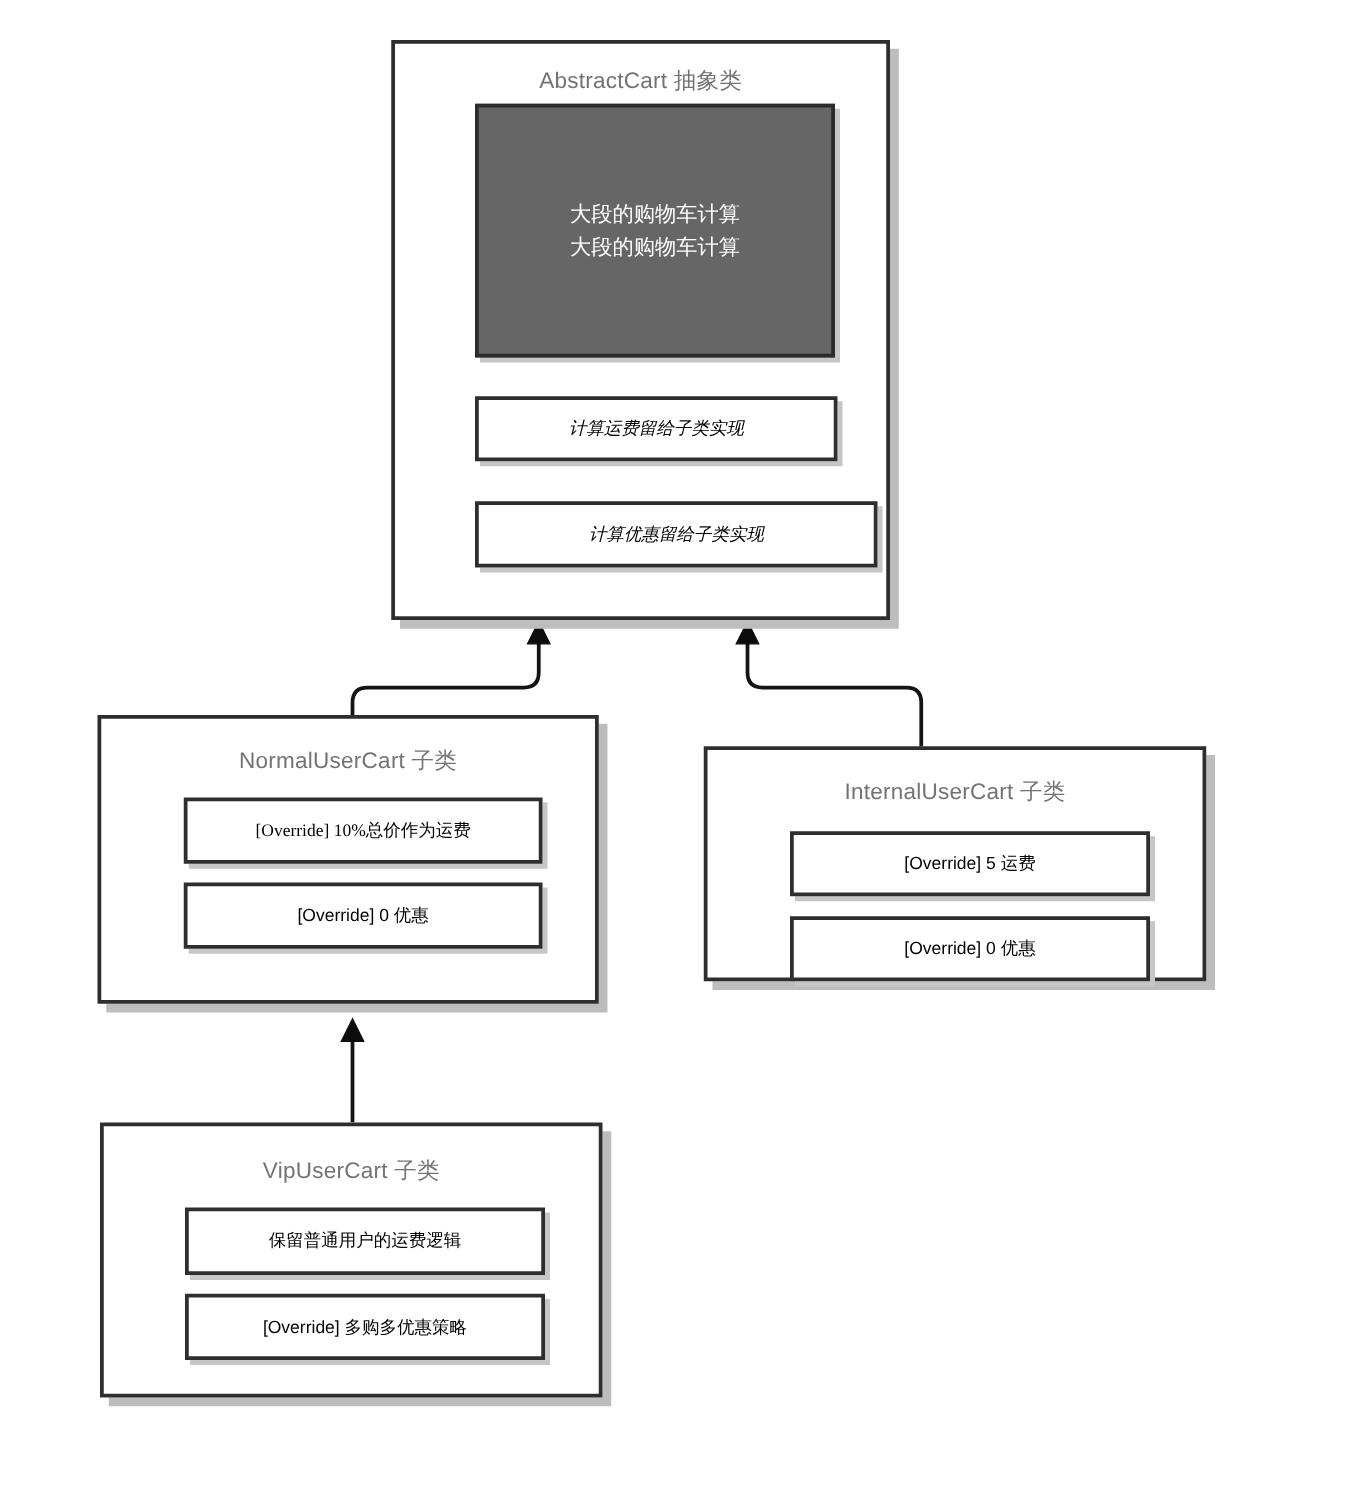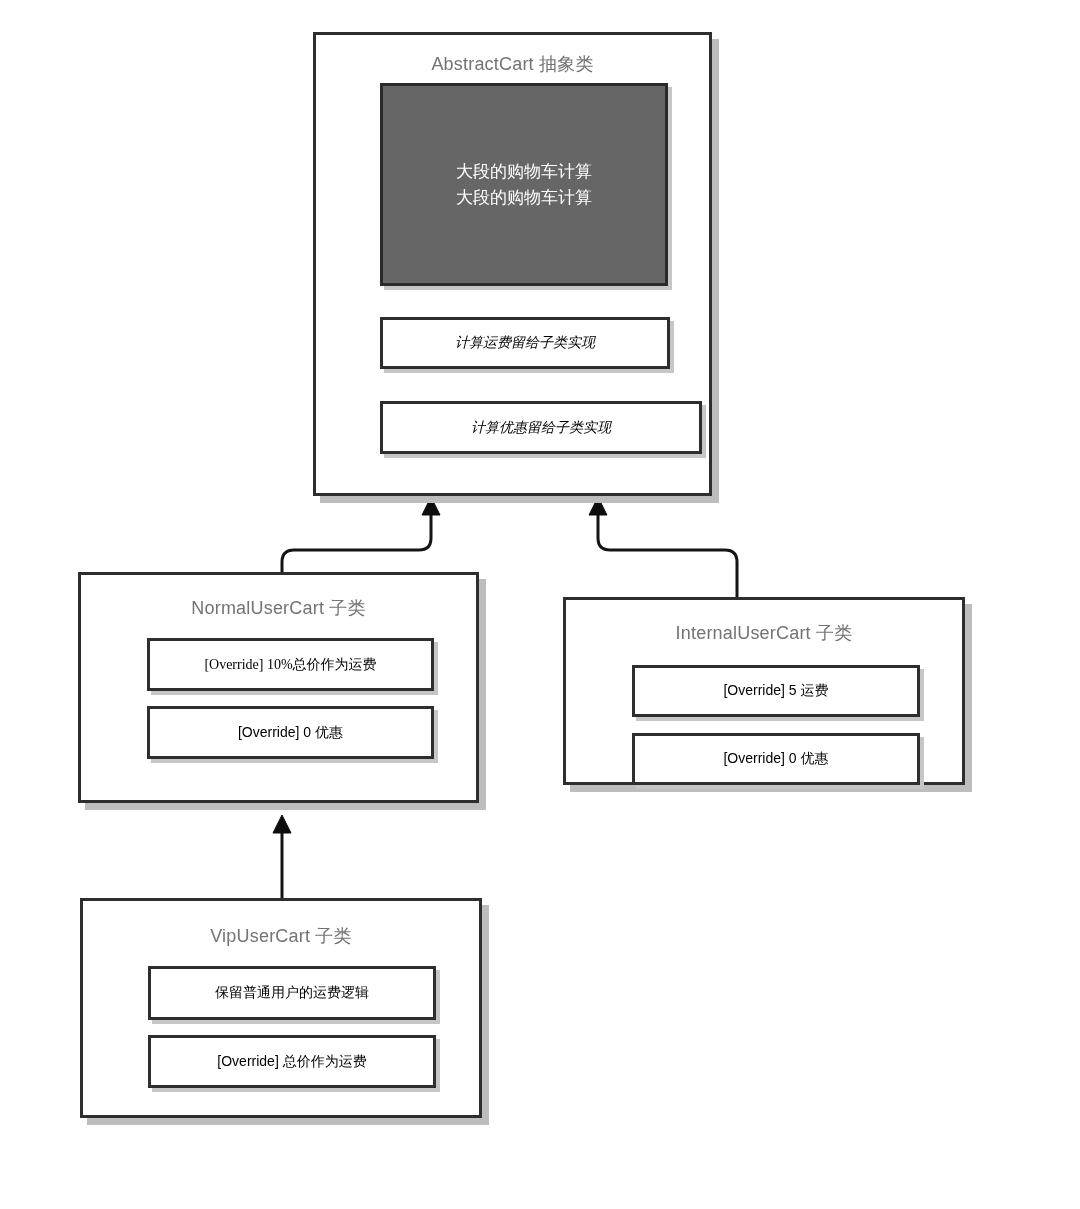--- a/index.html
+++ b/index.html
@@ -115,16 +115,16 @@
 
   <div class="cbox" style="left:563px; top:597px; width:402px; height:188px;">
     <div class="cbox-title" style="top:21px;">InternalUserCart 子类</div>
     <div class="inner-box" style="left:66px; top:65px; width:288px; height:52px;">[Override] 5 运费</div>
     <div class="inner-box" style="left:66px; top:133px; width:288px; height:52px;">[Override] 0 优惠</div>
   </div>
 
   <div class="cbox" style="left:80px; top:898px; width:402px; height:220px;">
     <div class="cbox-title" style="top:23px;">VipUserCart 子类</div>
     <div class="inner-box" style="left:65px; top:65px; width:288px; height:54px;">保留普通用户的运费逻辑</div>
-    <div class="inner-box" style="left:65px; top:134px; width:288px; height:53px;">[Override] 总价作为运费</div>
+    <div class="inner-box" style="left:65px; top:134px; width:288px; height:53px;">[Override] 多购多优惠策略</div>
   </div>
 
 </div>
 
 </body></html>

